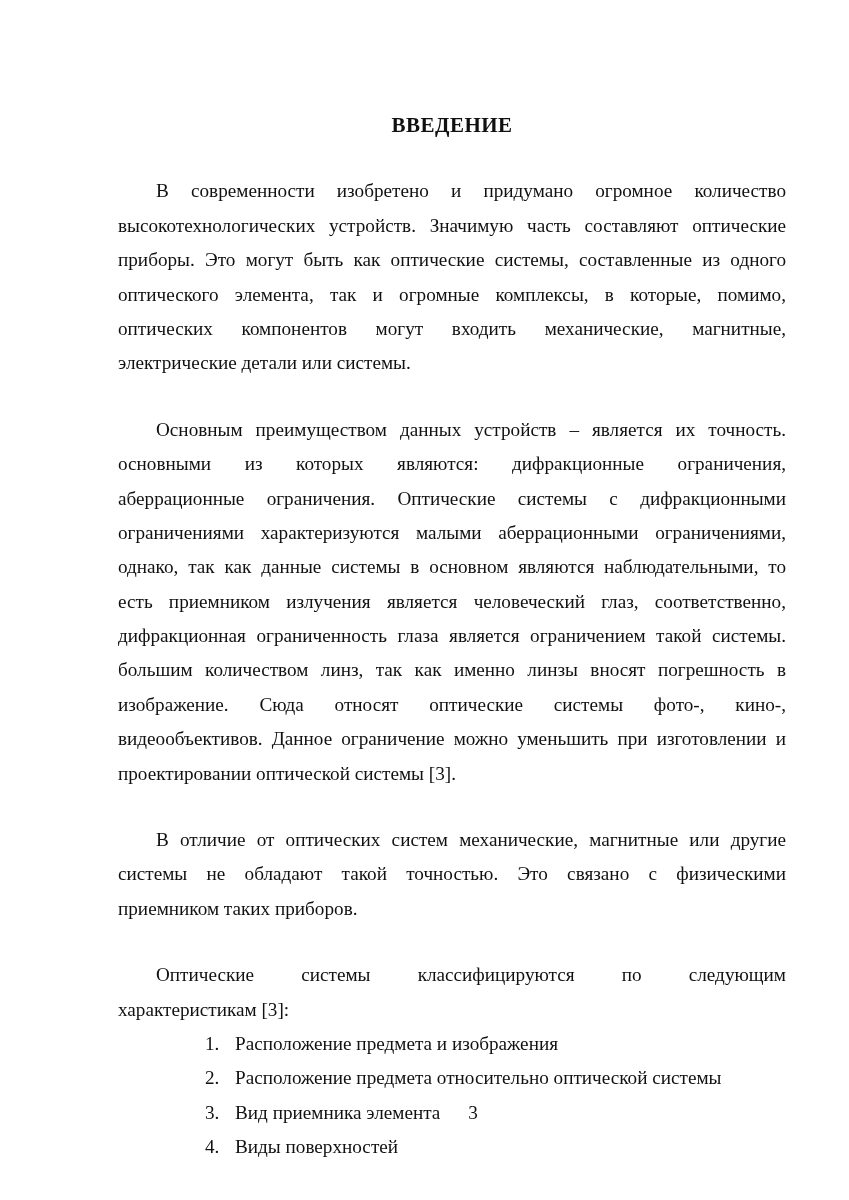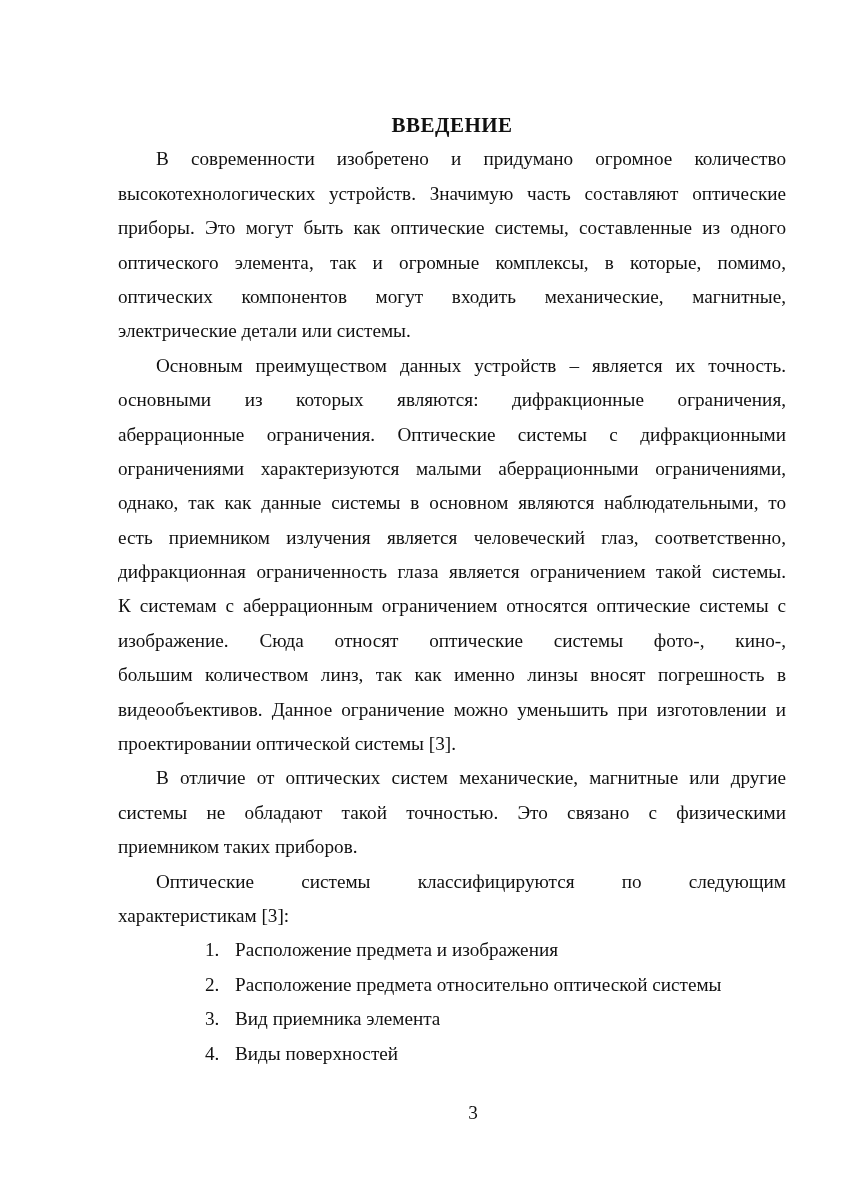--- a/index.html
+++ b/index.html
@@ -38,21 +38,21 @@
   .para { margin: 0; }
   .line {
     font-size: 19.2px;
     line-height: 34.4px;
     height: 34.4px;
     overflow: hidden;
     text-align: justify;
     text-align-last: justify;
     white-space: normal;
   }
-  .line.first { text-indent: 38px; }
+  .line.first { text-indent: 38px; margin-top: 32px; }
   .line.last  { text-align-last: left; }
   .list { margin: 0; }
   .list-item {
     position: relative;
     font-size: 19.2px;
     line-height: 34.4px;
     height: 34.4px;
     padding-left: 117px;
     box-sizing: border-box;
   }
@@ -87,23 +87,22 @@
           <div class="line last">электрические детали или системы.</div>
         </div>
         <div class="para">
           <div class="line first">Основным преимуществом данных устройств – является их точность.</div>
           <div class="line">основными из которых являются: дифракционные ограничения,</div>
           <div class="line">аберрационные ограничения. Оптические системы с дифракционными</div>
           <div class="line">ограничениями характеризуются малыми аберрационными ограничениями,</div>
           <div class="line">однако, так как данные системы в основном являются наблюдательными, то</div>
           <div class="line">есть приемником излучения является человеческий глаз, соответственно,</div>
           <div class="line">дифракционная ограниченность глаза является ограничением такой системы.</div>
-          <div class="line">К системам с аберрационным ограничением относятся оптические системы с</div>
+          <div class="line">большим количеством линз, так как именно линзы вносят погрешность в</div>
           <div class="line">изображение. Сюда относят оптические системы фото-, кино-,</div>
-          <div class="line">большим количеством линз, так как именно линзы вносят погрешность в</div>
           <div class="line">видеообъективов. Данное ограничение можно уменьшить при изготовлении и</div>
           <div class="line last">проектировании оптической системы [3].</div>
         </div>
         <div class="para">
           <div class="line first">В отличие от оптических систем механические, магнитные или другие</div>
           <div class="line">системы не обладают такой точностью. Это связано с физическими</div>
           <div class="line last">приемником таких приборов.</div>
         </div>
         <div class="para">
           <div class="line first">Оптические системы классифицируются по следующим</div>

